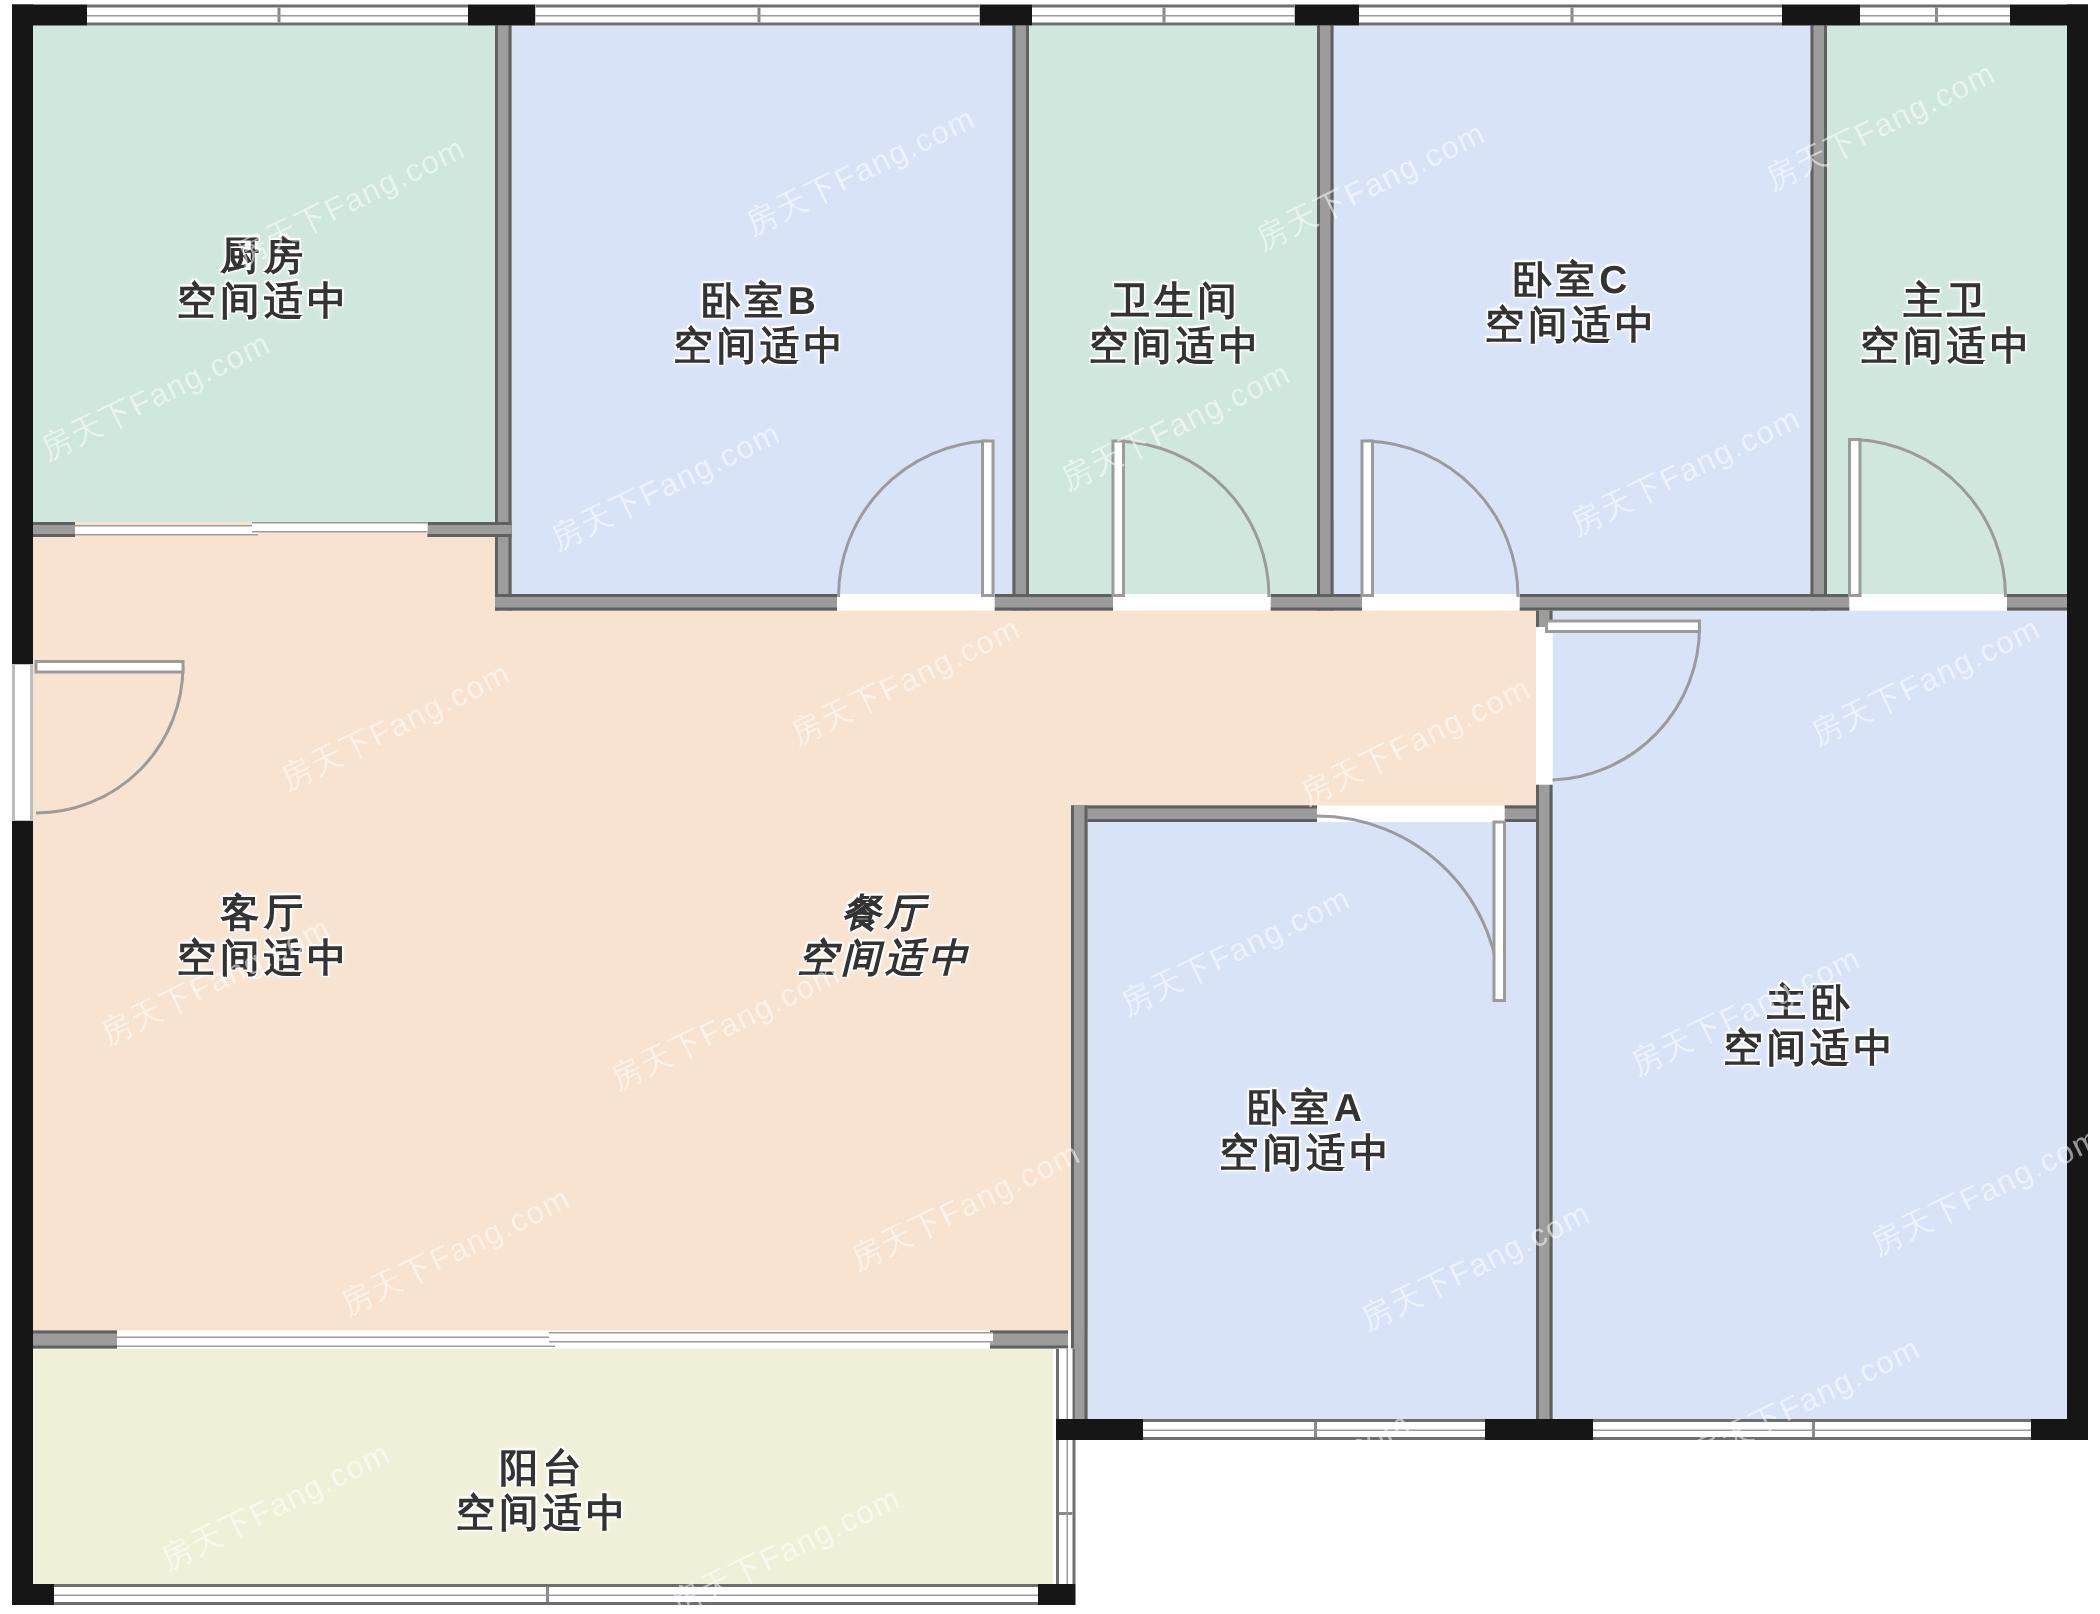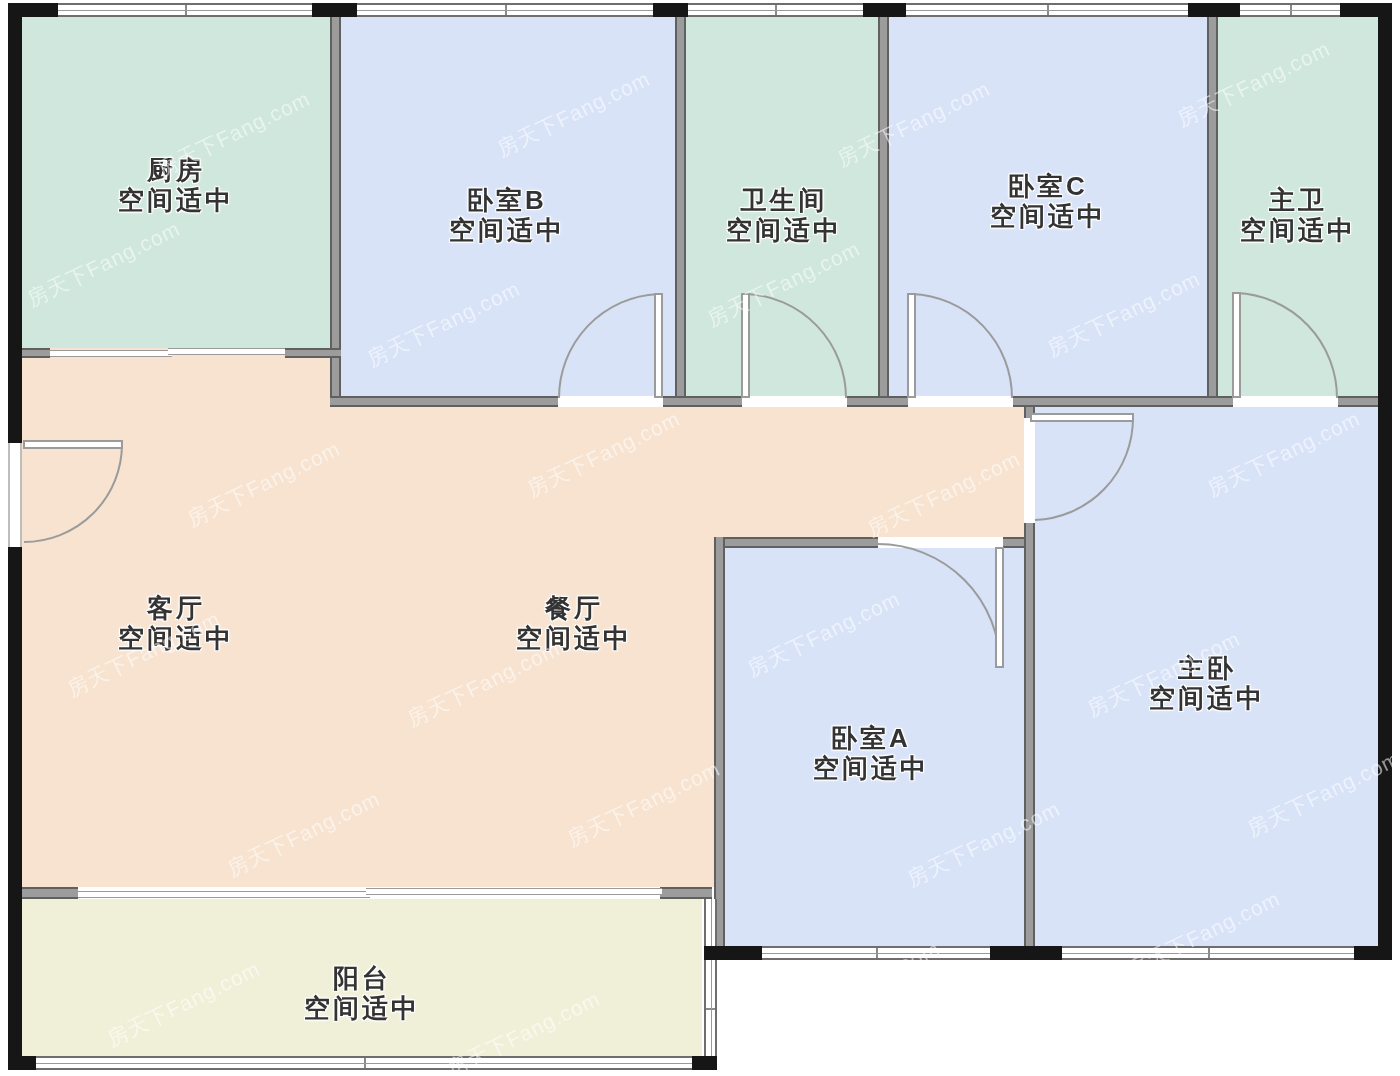--- a/index.html
+++ b/index.html
@@ -169,21 +169,21 @@
     <div>空间适中</div>
   </div>
   <div class="room-label" style="left:1298px;top:185px;">
     <div>主卫</div>
     <div>空间适中</div>
   </div>
   <div class="room-label" style="left:176px;top:593px;">
     <div>客厅</div>
     <div>空间适中</div>
   </div>
-  <div class="room-label" style="left:574px;top:593px;">
+  <div class="room-label" style="left:590px;top:593px;font-style:italic;">
     <div>餐厅</div>
     <div>空间适中</div>
   </div>
   <div class="room-label" style="left:871px;top:723px;">
     <div>卧室A</div>
     <div>空间适中</div>
   </div>
   <div class="room-label" style="left:1207px;top:653px;">
     <div>主卧</div>
     <div>空间适中</div>

